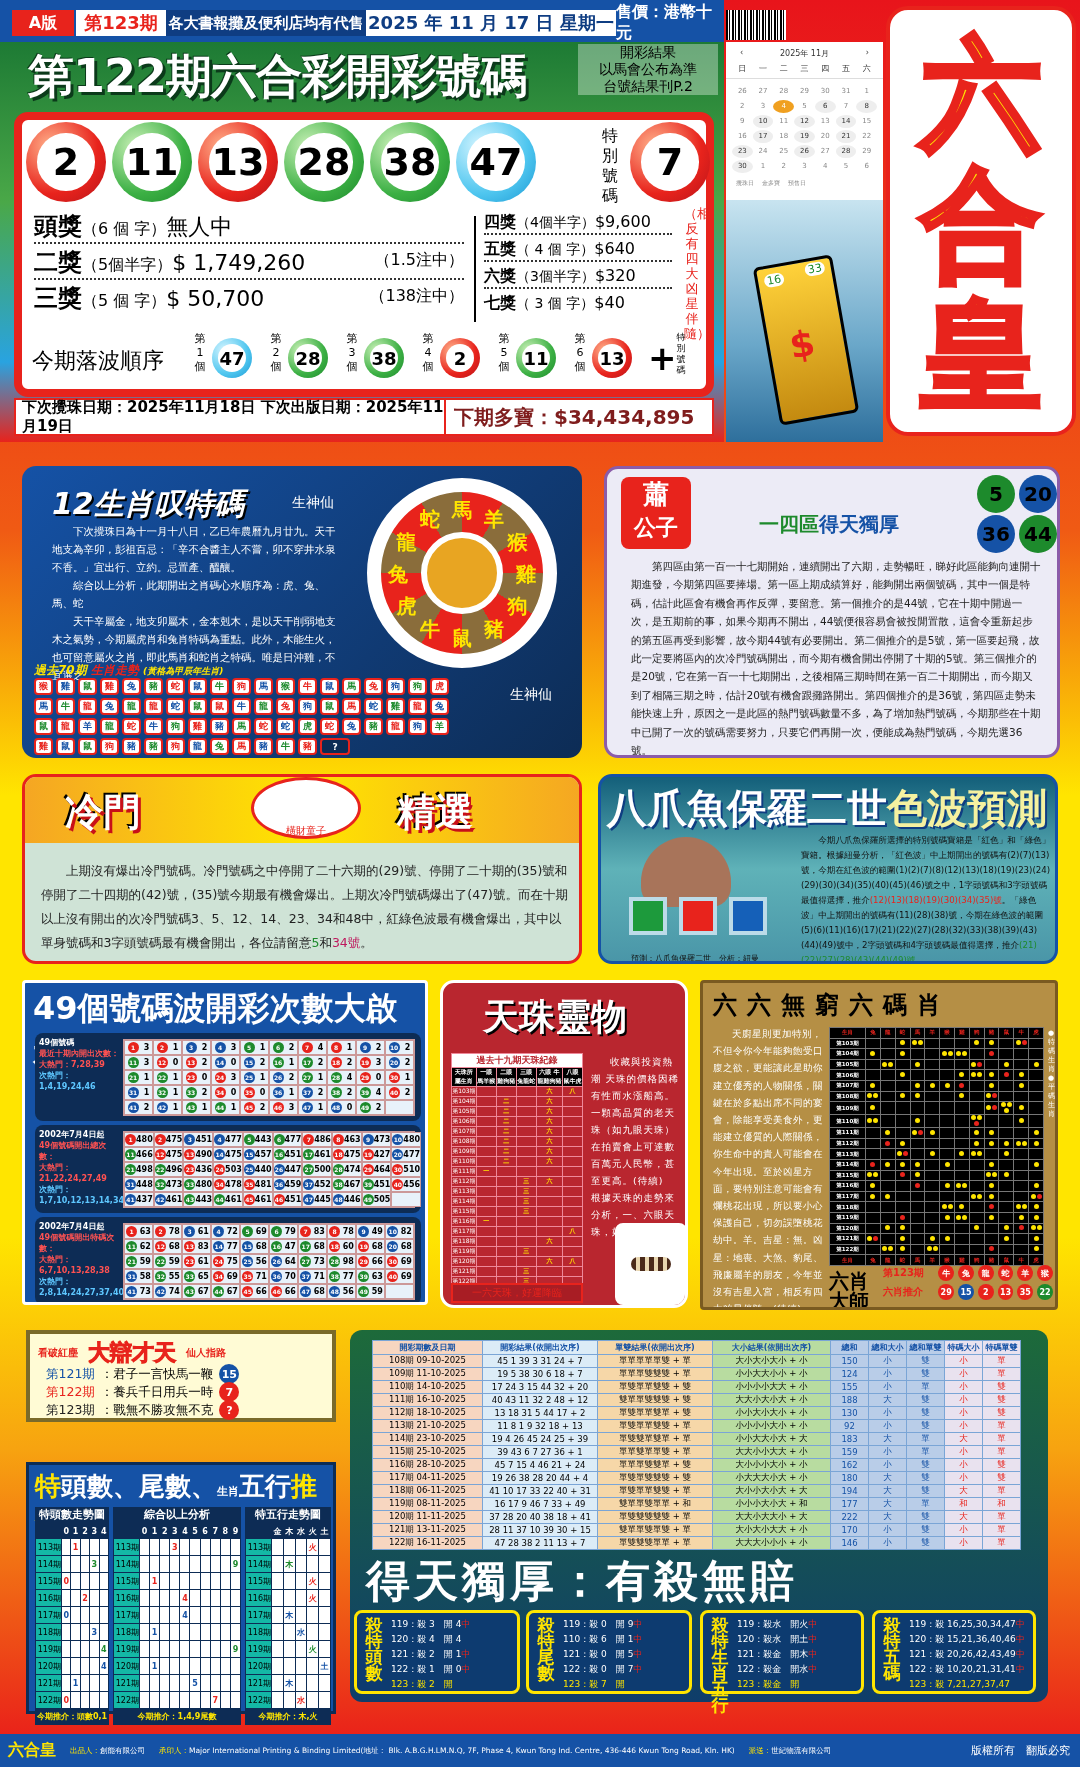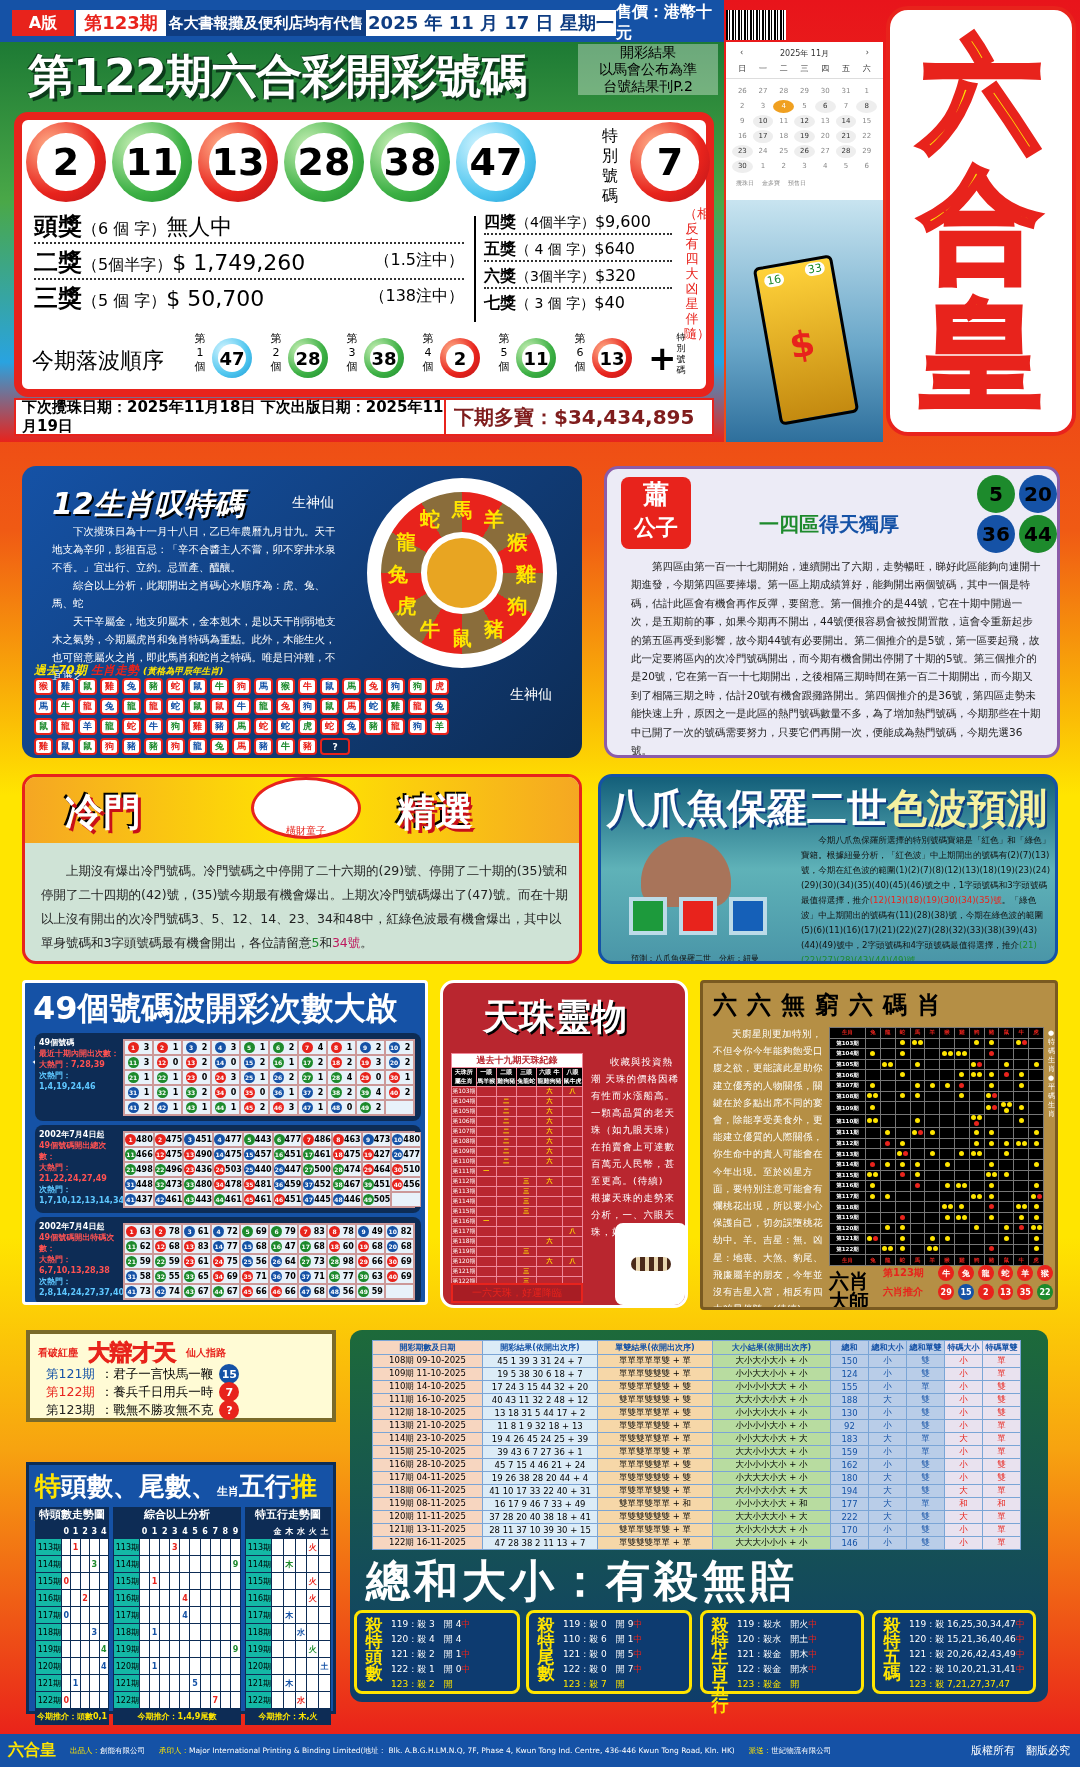--- a/index.html
+++ b/index.html
@@ -2179,21 +2179,21 @@
           <td class="c4">大大大小小小 + 小</td>
           <td class="c5">146</td>
           <td class="c6">小</td>
           <td class="c7">雙</td>
           <td class="c8">小</td>
           <td class="c9">單</td>
         </tr>
       </tbody>
     </table>
   <div id="killer">
-    <h2>總和大小：有殺無賠</h2>
+    <h2>得天獨厚：有殺無賠</h2>
     <div id="kboxes">
         <div class="kbox" style="left:4px;width:166px">
           <div class="k">殺特頭數</div>
           <div class="lines"><div><span>119：殺 3　開 4</span><span class="ok">中</span></div><div><span>120：殺 4　開 4</span><span class="ok"></span></div><div><span>121：殺 2　開 1</span><span class="ok">中</span></div><div><span>122：殺 1　開 0</span><span class="ok">中</span></div><div class="now">123：殺 2　開</div></div>
         </div>
         <div class="kbox" style="left:176px;width:166px">
           <div class="k">殺特尾數</div>
           <div class="lines"><div><span>119：殺 0　開 9</span><span class="ok">中</span></div><div><span>110：殺 6　開 1</span><span class="ok">中</span></div><div><span>121：殺 0　開 5</span><span class="ok">中</span></div><div><span>122：殺 0　開 7</span><span class="ok">中</span></div><div class="now">123：殺 7　開</div></div>
         </div>
         <div class="kbox" style="left:350px;width:164px">

